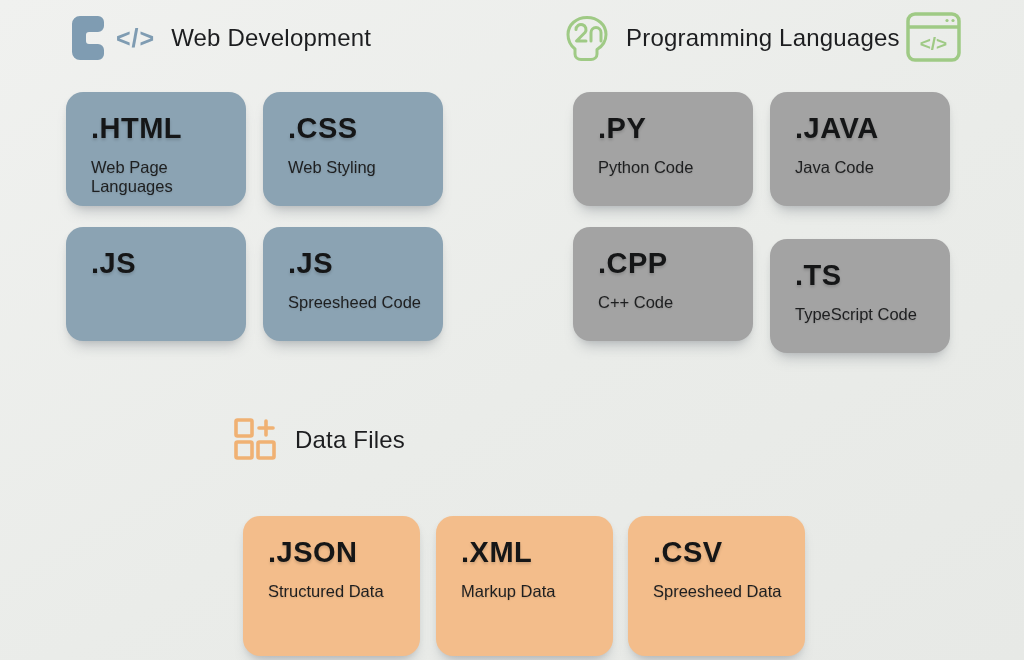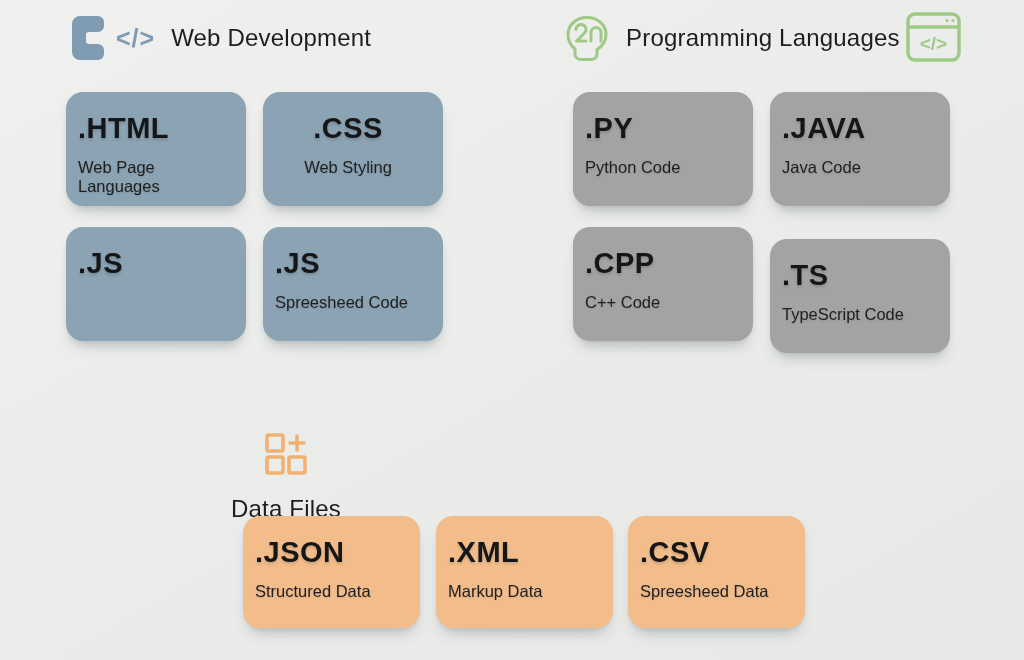--- a/index.html
+++ b/index.html
@@ -19,45 +19,45 @@
   .hdr-icon{flex:0 0 auto;display:block;}
   .code-glyph{
     font-weight:700;font-size:25px;color:#7f9cb2;letter-spacing:1px;
     margin-left:-8px;
   }
 
   
   .card{
     position:absolute;width:180px;height:114px;
     border-radius:17px;box-sizing:border-box;
-    padding:20px 22px 0 12px;
+    padding:20px 22px 0 25px;
     box-shadow:0 10px 14px -6px rgba(96,106,116,.38),0 2px 5px rgba(0,0,0,.05);
   }
   .card .ext{
     font-size:29px;font-weight:700;color:#151617;letter-spacing:.5px;
     text-shadow:0 2px 3px rgba(0,0,0,.16);
   }
   .card .desc{
     margin-top:13px;font-size:16.5px;color:#1e1f20;
     text-shadow:0 1px 2px rgba(0,0,0,.12);
   }
   .blue{background:#8ba3b3;}
   .green{background:#a3a3a3;}
-  .orange{background:#f3bd8b;width:177px;height:112px;}
+  .orange{background:#f3bd8b;width:177px;height:140px;}
 
   
-  #c-html{left:66px;top:92px;}   #c-css{left:263px;top:92px;text-align:center;}
+  #c-html{left:66px;top:92px;}   #c-css{left:263px;top:92px;}
   #c-js1{left:66px;top:227px;}   #c-js2{left:263px;top:227px;}
   #c-py{left:573px;top:92px;}    #c-java{left:770px;top:92px;}
   #c-cpp{left:573px;top:227px;}  #c-ts{left:770px;top:227px;margin-top:12px;}
   #c-json{left:243px;top:516px;} #c-xml{left:436px;top:516px;} #c-csv{left:628px;top:516px;}
 
   #hdr-web{left:64px;top:14px;}
   #hdr-lang{left:564px;top:14px;}
-  #hdr-data{left:231px;top:431px;flex-direction:column;}
+  #hdr-data{left:231px;top:416px;}
   #browser-icon-wrap{position:absolute;left:905px;top:11px;}
 </style>
 </head>
 <body>
 
 <div class="canvas">
 
   <div class="section-header" id="hdr-web">
     <svg class="hdr-icon" width="44" height="48" viewBox="0 0 44 48">
       <path fill="#7f9cb2" d="M16,2 h18 a6,6 0 0 1 6,6 v4 a6,6 0 0 1 -6,6 h-9 a3,3 0 0 0 -3,3 v6 a3,3 0 0 0 3,3 h9 a6,6 0 0 1 6,6 v4 a6,6 0 0 1 -6,6 h-18 a8,8 0 0 1 -8,-8 v-28 a8,8 0 0 1 8,-8 z"></path>

